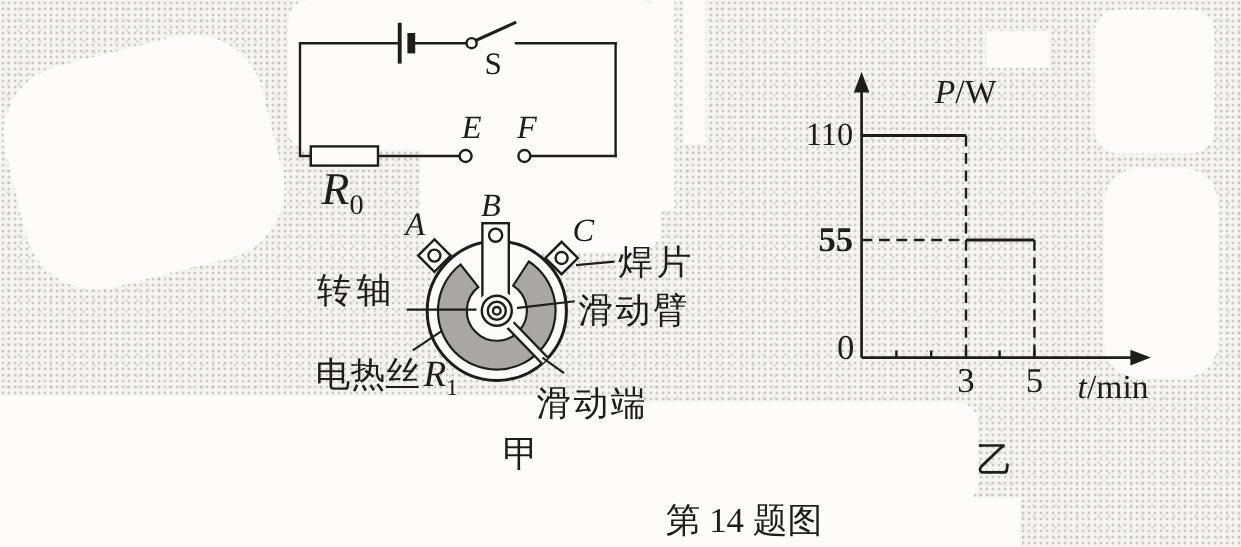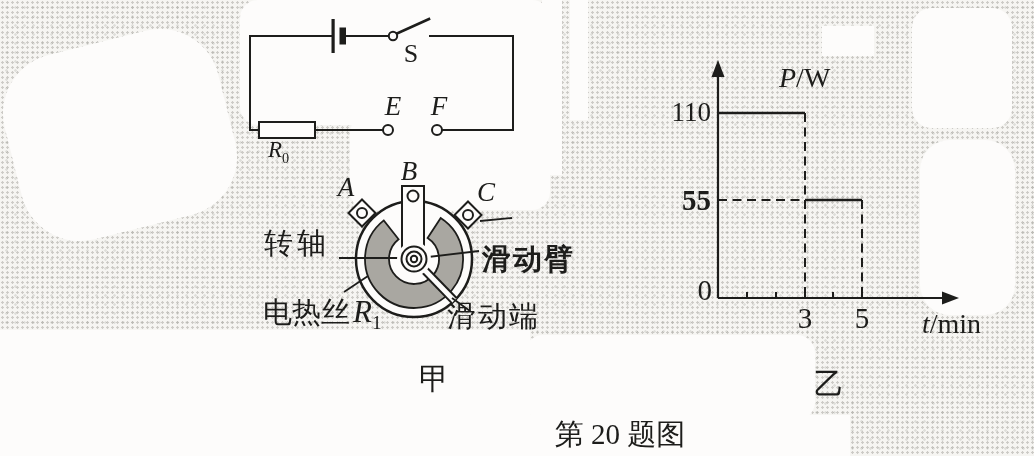--- a/index.html
+++ b/index.html
@@ -94,36 +94,37 @@
       <line x1="805" y1="200" x2="862" y2="200" stroke-width="2.5"></line>
       <line x1="805" y1="113" x2="805" y2="298" stroke-width="2" stroke-dasharray="9 5.5"></line>
       <line x1="862" y1="200" x2="862" y2="298" stroke-width="2" stroke-dasharray="9 5.5"></line>
       <line x1="718" y1="200" x2="805" y2="200" stroke-width="2" stroke-dasharray="9 5.5"></line>
     </g>
   </svg>
 
   <div class="lbl ctr" style="left:398px;top:40px;width:26px;font-size:26px;">S</div>
   <div class="lbl ctr it" style="left:380px;top:92px;width:26px;font-size:27px;">E</div>
   <div class="lbl ctr it" style="left:426px;top:92px;width:26px;font-size:27px;">F</div>
-  <div class="lbl" style="left:268px;top:138px;font-size:23px;"><span class="it">R</span><sub>0</sub></div>
+  <div class="lbl" style="left:268px;top:138px;font-size:38px;"><span class="it">R</span><sub>0</sub></div>
 
   <div class="lbl ctr it" style="left:332px;top:173px;width:28px;font-size:27px;">A</div>
   <div class="lbl ctr it" style="left:395px;top:157px;width:28px;font-size:27px;">B</div>
   <div class="lbl ctr it" style="left:472px;top:178px;width:28px;font-size:27px;">C</div>
 
+  <div class="lbl" style="left:515px;top:204px;font-size:29px;letter-spacing:3px;">焊片</div>
   <div class="lbl" style="left:264px;top:228px;font-size:29px;letter-spacing:4px;">转轴</div>
-  <div class="lbl" style="left:482px;top:244px;font-size:29px;letter-spacing:2px;font-weight:bold;">滑动臂</div>
+  <div class="lbl" style="left:482px;top:244px;font-size:29px;letter-spacing:2px;">滑动臂</div>
   <div class="lbl" style="left:263px;top:295px;font-size:29px;"><span>电热丝</span><span style="font-size:31px;margin-left:3px;"><span class="it">R</span><sub>1</sub></span></div>
-  <div class="lbl" style="left:447px;top:301px;font-size:29px;letter-spacing:2px;">滑动端</div>
+  <div class="lbl" style="left:447px;top:322px;font-size:29px;letter-spacing:2px;">滑动端</div>
 
   <div class="lbl" style="left:736px;top:63px;font-size:28px;margin-left:43px;"><span class="it">P</span><span>/W</span></div>
-  <div class="lbl" style="left:898px;top:309px;font-size:28px;margin-left:24px;"><span class="it">t</span><span>/min</span></div>
+  <div class="lbl" style="left:898px;top:309px;font-size:28px;"><span class="it">t</span><span>/min</span></div>
   <div class="lbl rt" style="left:655px;top:98px;width:56px;font-size:27px;">110</div>
   <div class="lbl rt" style="left:655px;top:185px;width:56px;font-size:29px;font-weight:bold;">55</div>
   <div class="lbl rt" style="left:672px;top:275px;width:40px;font-size:29px;">0</div>
   <div class="lbl ctr" style="left:791px;top:303px;width:28px;font-size:29px;">3</div>
   <div class="lbl ctr" style="left:848px;top:303px;width:28px;font-size:29px;">5</div>
 
   <div class="lbl ctr" style="left:416px;top:363px;width:36px;font-size:30px;">甲</div>
   <div class="lbl ctr" style="left:811px;top:368px;width:36px;font-size:30px;">乙</div>
-  <div class="lbl ctr" style="left:470px;top:419px;width:300px;font-size:29px;">第 20 题图</div>
+  <div class="lbl ctr" style="left:470px;top:419px;width:300px;font-size:29px;">第 14 题图</div>
 
 </div>
 
 </body></html>

